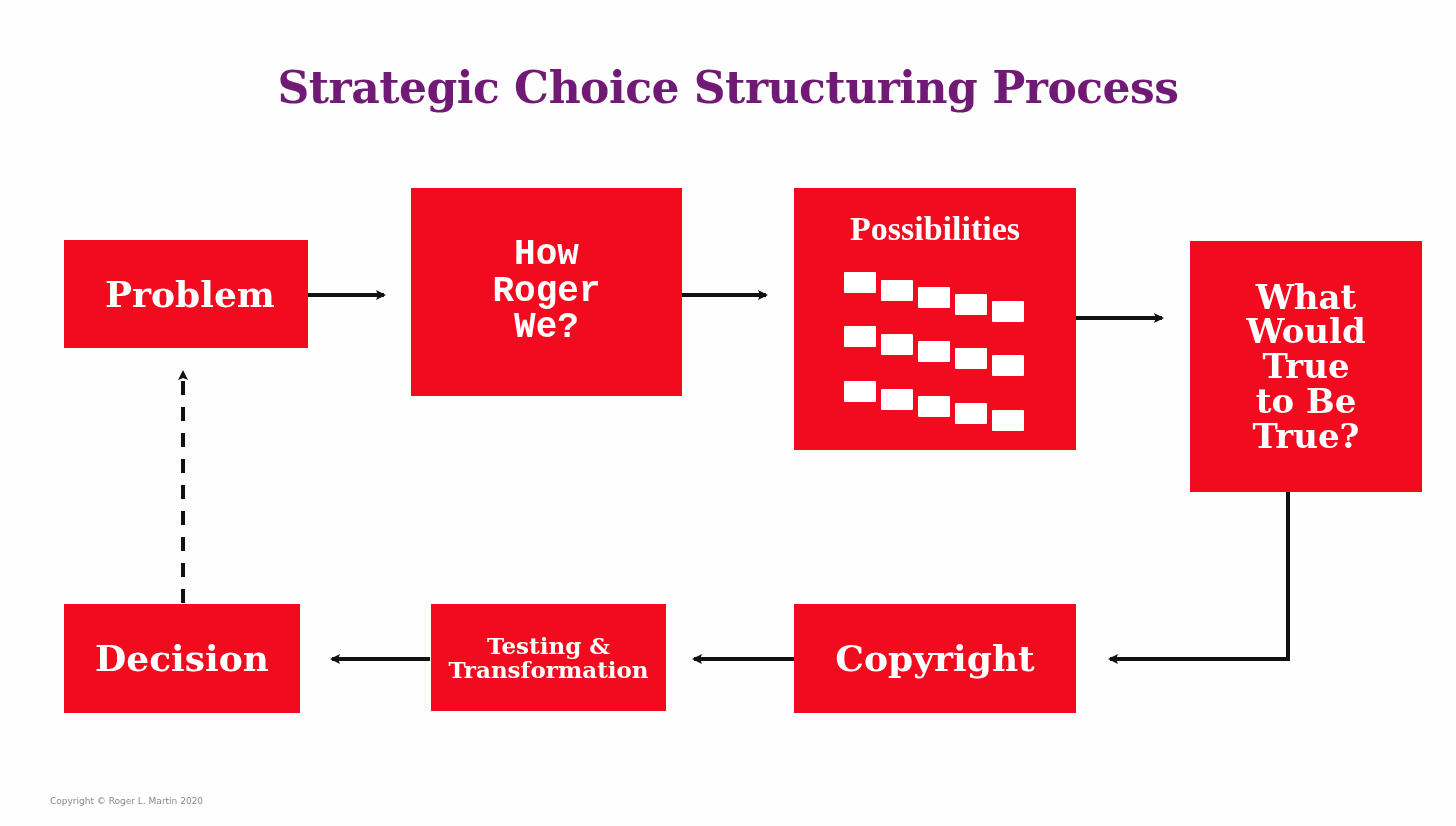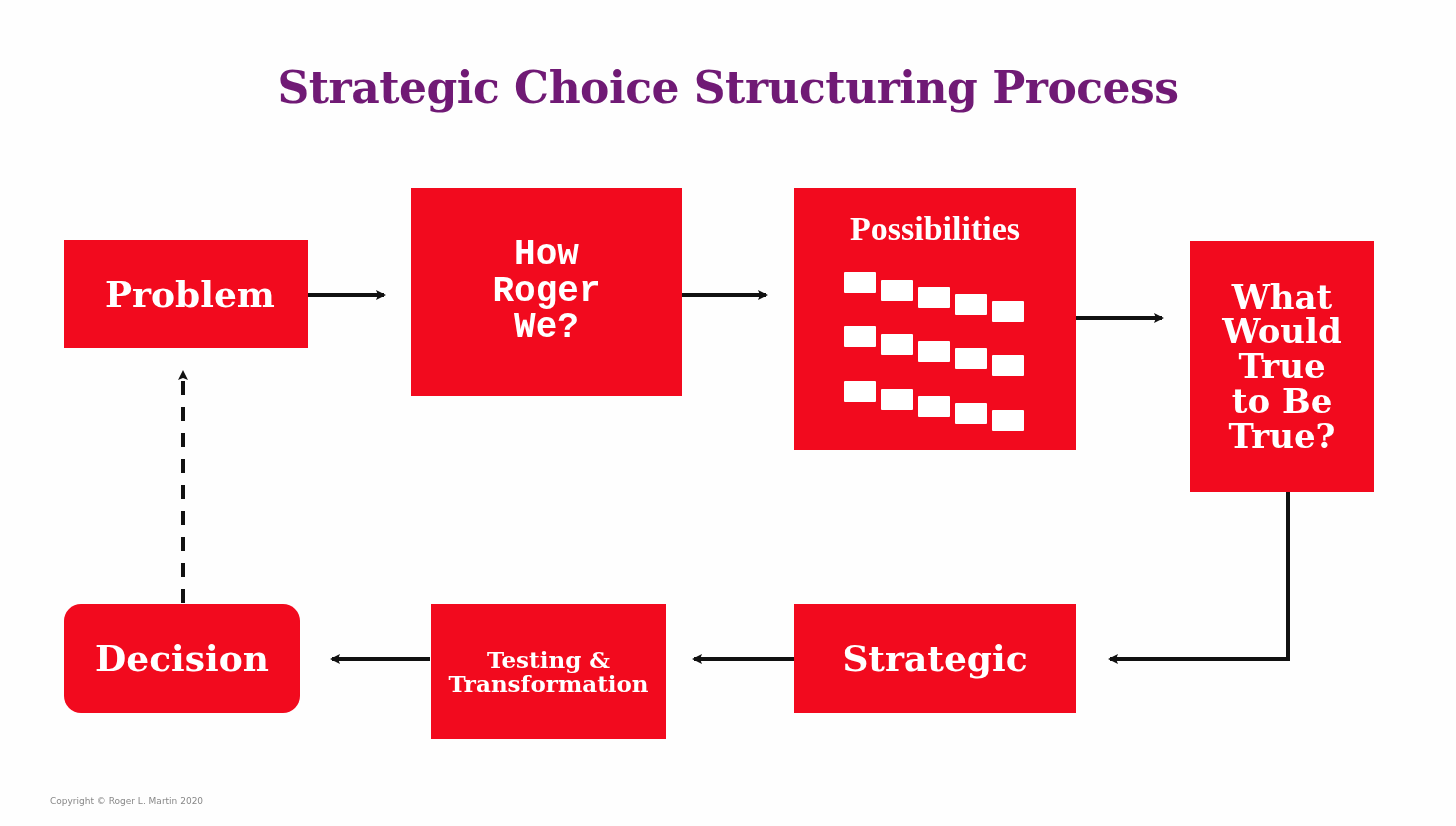--- a/index.html
+++ b/index.html
@@ -93,34 +93,34 @@
   <div class="chip" style="left:955px; top:348px;"></div>
   <div class="chip" style="left:992px; top:355px;"></div>
 
   <div class="chip" style="left:844px; top:381px;"></div>
   <div class="chip" style="left:881px; top:389px;"></div>
   <div class="chip" style="left:918px; top:396px;"></div>
   <div class="chip" style="left:955px; top:403px;"></div>
   <div class="chip" style="left:992px; top:410px;"></div>
 </div>
 
-<div class="box" style="left:1190px; top:241px; width:184px; height:251px; font-size:34px; flex-direction:column;">
+<div class="box" style="left:1190px; top:241px; width:232px; height:251px; font-size:34px; flex-direction:column;">
   <span>What</span>
   <span>Would</span>
   <span>True</span>
   <span>to Be</span>
   <span>True?</span>
 </div>
 
 <div class="box" style="left:794px; top:604px; width:282px; height:109px; font-size:36px;">
-  <span>Strategic</span>
+  <span>Copyright</span>
 </div>
 
-<div class="box" style="left:431px; top:604px; width:235px; height:135px; font-size:23px; flex-direction:column;">
+<div class="box" style="left:431px; top:604px; width:235px; height:107px; font-size:23px; flex-direction:column;">
   <span>Testing &amp;</span>
   <span>Transformation</span>
 </div>
 
-<div class="box" style="left:64px; top:604px; width:236px; height:109px; font-size:36px;border-radius:17px;">
+<div class="box" style="left:64px; top:604px; width:236px; height:109px; font-size:36px;">
   <span>Decision</span>
 </div>
 
 <div class="copyright">Copyright © Roger L. Martin 2020</div>
 
 </body></html>

